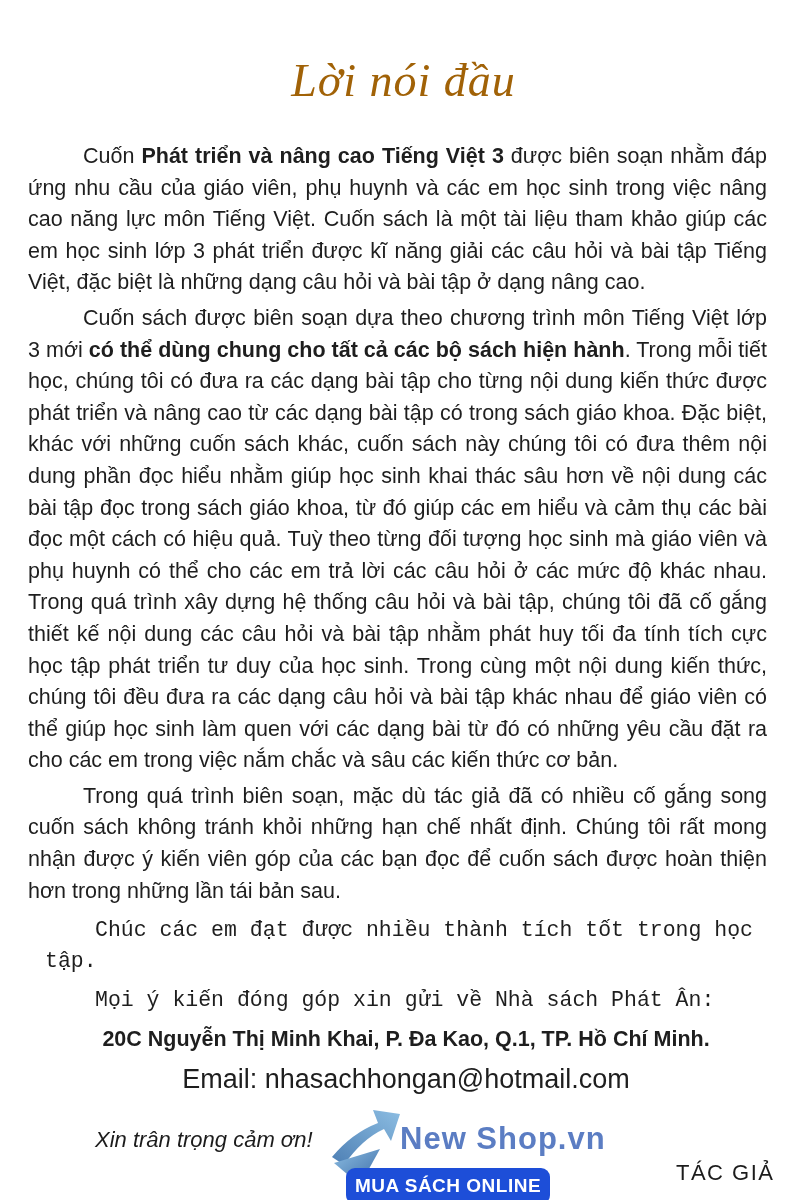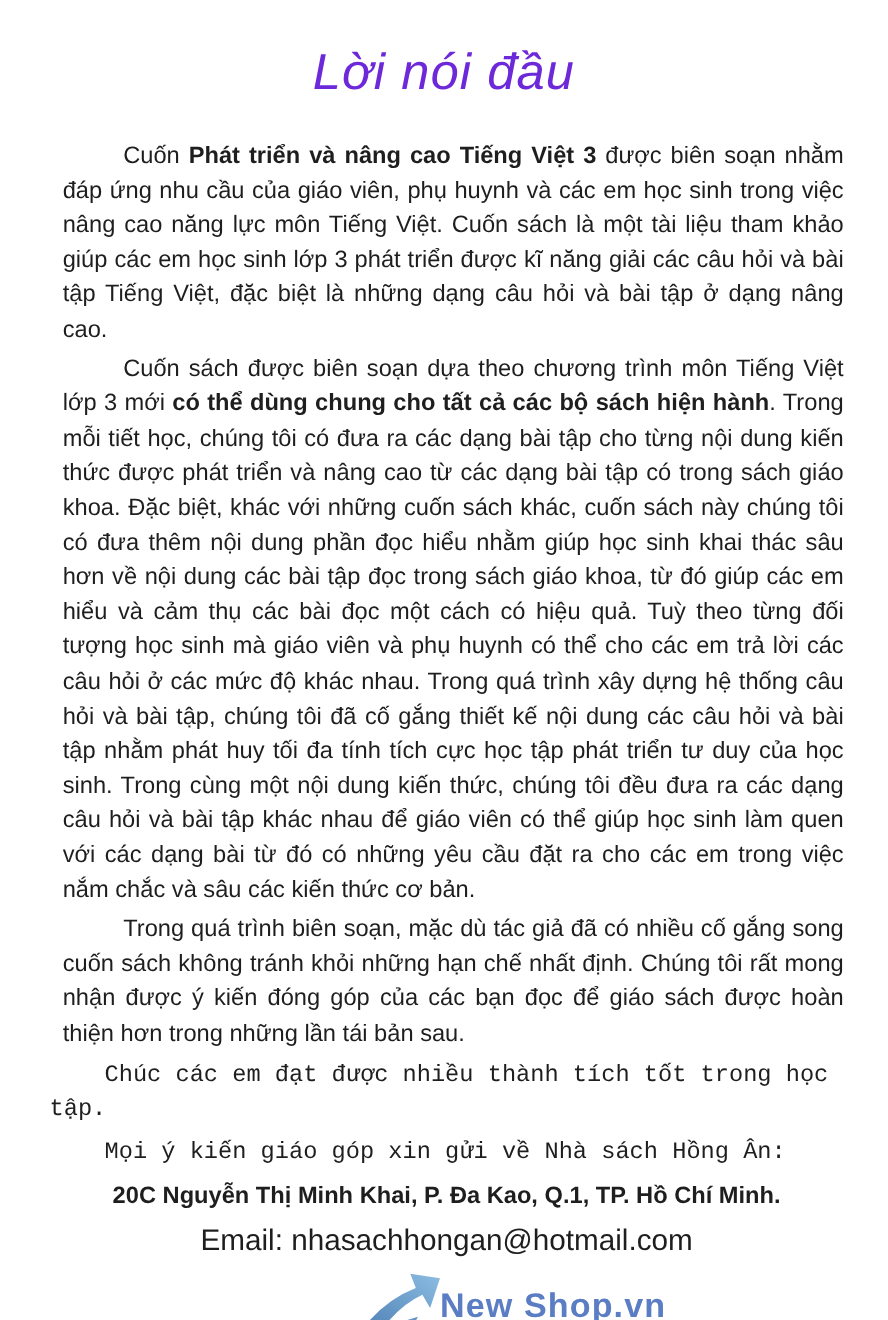--- a/index.html
+++ b/index.html
@@ -10,31 +10,31 @@
   .page {
     position: relative;
     width: 807px;
     height: 1200px;
     background: #ffffff;
     overflow: hidden;
     font-family: "Liberation Sans", sans-serif;
     color: #1e1e1e;
   }
   .title {
-    margin-top: 38px;
+    margin-top: 54px;
     text-align: center;
-    font-family: Liberation Sans, sans-serif;
+    font-family: Liberation Serif, serif;
     font-style: italic;
     font-weight: 400;
     font-size: 46px;
     letter-spacing: 1px;
-    color: #6d28d9;
+    color: #a16207;
   }
   .body-text {
-    margin: 34px 40px 0 57px;
+    margin: 34px 40px 0 28px;
   }
   .body-para {
     margin: 0 0 4px 0;
     font-size: 21.5px;
     line-height: 31.6px;
     text-align: justify;
     text-indent: 55px;
     color: #1e1e1e;
   }
   .body-para .bold { font-weight: 700; }
@@ -125,29 +125,30 @@
 </head>
 <body>
 
 <div class="page">
 
   <div class="title">Lời nói đầu</div>
 
   <div class="body-text">
       <p class="body-para"><span>Cuốn </span><span class="bold">Phát triển và nâng cao Tiếng Việt 3</span><span> được biên soạn nhằm đáp ứng nhu cầu của giáo viên, phụ huynh và các em học sinh trong việc nâng cao năng lực môn Tiếng Việt. Cuốn sách là một tài liệu tham khảo giúp các em học sinh lớp 3 phát triển được kĩ năng giải các câu hỏi và bài tập Tiếng Việt, đặc biệt là những dạng câu hỏi và bài tập ở dạng nâng cao.</span></p>
       <p class="body-para"><span>Cuốn sách được biên soạn dựa theo chương trình môn Tiếng Việt lớp 3 mới </span><span class="bold">có thể dùng chung cho tất cả các bộ sách hiện hành</span><span>. Trong mỗi tiết học, chúng tôi có đưa ra các dạng bài tập cho từng nội dung kiến thức được phát triển và nâng cao từ các dạng bài tập có trong sách giáo khoa. Đặc biệt, khác với những cuốn sách khác, cuốn sách này chúng tôi có đưa thêm nội dung phần đọc hiểu nhằm giúp học sinh khai thác sâu hơn về nội dung các bài tập đọc trong sách giáo khoa, từ đó giúp các em hiểu và cảm thụ các bài đọc một cách có hiệu quả. Tuỳ theo từng đối tượng học sinh mà giáo viên và phụ huynh có thể cho các em trả lời các câu hỏi ở các mức độ khác nhau. Trong quá trình xây dựng hệ thống câu hỏi và bài tập, chúng tôi đã cố gắng thiết kế nội dung các câu hỏi và bài tập nhằm phát huy tối đa tính tích cực học tập phát triển tư duy của học sinh. Trong cùng một nội dung kiến thức, chúng tôi đều đưa ra các dạng câu hỏi và bài tập khác nhau để giáo viên có thể giúp học sinh làm quen với các dạng bài từ đó có những yêu cầu đặt ra cho các em trong việc nắm chắc và sâu các kiến thức cơ bản.</span></p>
-      <p class="body-para"><span>Trong quá trình biên soạn, mặc dù tác giả đã có nhiều cố gắng song cuốn sách không tránh khỏi những hạn chế nhất định. Chúng tôi rất mong nhận được ý kiến đóng góp của các bạn đọc để giáo sách được hoàn thiện hơn trong những lần tái bản sau.</span></p>
+      <p class="body-para"><span>Trong quá trình biên soạn, mặc dù tác giả đã có nhiều cố gắng song cuốn sách không tránh khỏi những hạn chế nhất định. Chúng tôi rất mong nhận được ý kiến viên góp của các bạn đọc để cuốn sách được hoàn thiện hơn trong những lần tái bản sau.</span></p>
     </div>
 
   <div class="closing-line">Chúc các em đạt được nhiều thành tích tốt trong học tập.</div>
-  <div class="closing-line">Mọi ý kiến giáo góp xin gửi về Nhà sách Hồng Ân:</div>
+  <div class="closing-line">Mọi ý kiến đóng góp xin gửi về Nhà sách Phát Ân:</div>
   <div class="address-line">20C Nguyễn Thị Minh Khai, P. Đa Kao, Q.1, TP. Hồ Chí Minh.</div>
   <div class="email-line">Email: nhasachhongan@hotmail.com</div>
 
   <div class="footer">
+    <div class="thanks">Xin trân trọng cảm ơn!</div>
 
     <div class="logo">
       <svg class="logo-arrow" viewBox="0 0 72 82" xmlns="http://www.w3.org/2000/svg">
         <defs>
           <linearGradient id="gradA" x1="0" y1="1" x2="1" y2="0">
             <stop offset="0" stop-color="#4d7fb4"></stop>
             <stop offset="1" stop-color="#8cbde2"></stop>
           </linearGradient>
           <linearGradient id="gradB" x1="0" y1="0" x2="1" y2="1">
             <stop offset="0" stop-color="#8cbde2"></stop>

